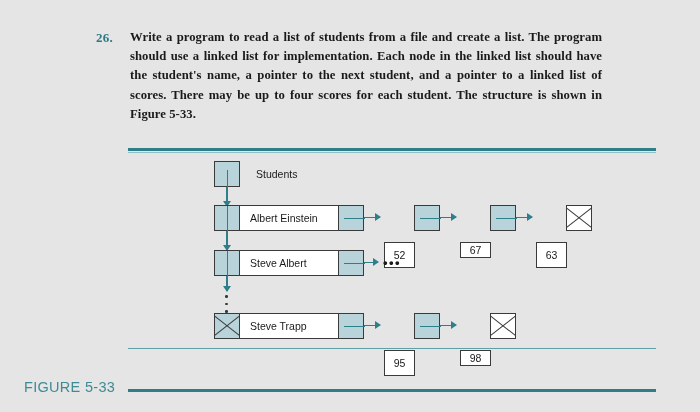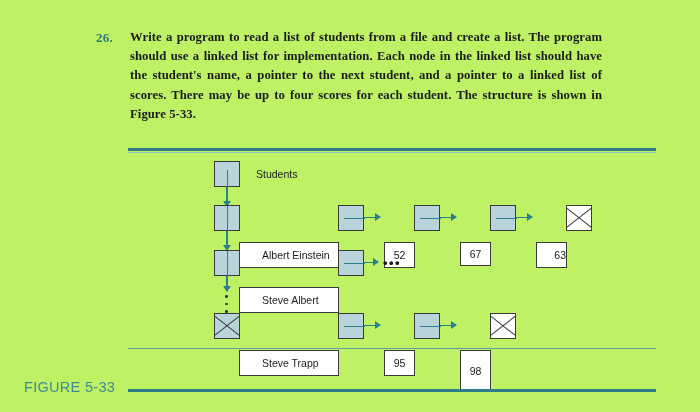--- a/index.html
+++ b/index.html
@@ -6,21 +6,21 @@
   html, body {
     margin: 0; padding: 0;
     width: 700px; height: 412px;
     background: #ffffff;
     font-family: "Liberation Serif", serif;
     overflow: hidden;
   }
   #page {
     position: relative;
     width: 700px; height: 412px;
-    background: #bef264;
+    background: #e5e5e5;
   }
 
   
   #problem {
     position: absolute;
     left: 96px; top: 28px; width: 506px;
   }
   #problem-number {
     position: absolute;
     left: 0; top: 2px;
@@ -72,22 +72,21 @@
   
   .cell {
     position: absolute;
     border: 1.3px solid #3a3a3a;
     background: #b8d4da;
   }
   .cell.name {
     background: #ffffff;
     display: flex;
     align-items: center;
-    padding-left: 22px;
-    margin-top: 37px;
+    padding-left: 10px;
   }
   .cell-label {
     font-family: "Liberation Sans", sans-serif;
     font-size: 10.5px;
     color: #1a1a1a;
     line-height: 1;
     white-space: nowrap;
   }
   .cell.value {
     background: #ffffff;
@@ -255,31 +254,31 @@
     <div class="cell value" style="left:384px; top:205px; width:31px; height:26px;">
       <span class="cell-label">52</span>
     </div>
     <div class="cell" style="left:414px; top:205px; width:26px; height:26px;">
       <div class="stub-h" style="left:5px; top:11.5px; width:21px;"></div>
     </div>
     <div class="arrow-h" style="left:440px; top:216.5px; width:16px;">
         <span class="head"></span>
       </div>
 
-    <div class="cell value" style="left:460px; top:205px; width:31px; height:24px;">
+    <div class="cell value" style="left:460px; top:205px; width:31px; height:16px;">
       <span class="cell-label">67</span>
     </div>
     <div class="cell" style="left:490px; top:205px; width:26px; height:26px;">
       <div class="stub-h" style="left:5px; top:11.5px; width:21px;"></div>
     </div>
     <div class="arrow-h" style="left:516px; top:216.5px; width:16px;">
         <span class="head"></span>
       </div>
 
-    <div class="cell value" style="left:536px; top:205px; width:31px; height:26px;justify-content:flex-end;">
+    <div class="cell value" style="left:536px; top:205px; width:31px; height:26px;">
       <span class="cell-label">63</span>
     </div>
     <div class="cell nullx" style="left:566px; top:205px; width:26px; height:26px; background:#ffffff;"></div>
 
     <div class="arrow-v" style="left:226.3px; top:231px; height:19px;">
         <span class="head"></span>
       </div>
 
     <div class="cell" style="left:214px; top:250px; width:26px; height:26px;">
       <div class="stub-v" style="left:11.5px; top:0px; height:26px;"></div>
@@ -319,21 +318,21 @@
     <div class="cell value" style="left:384px; top:313px; width:31px; height:26px;">
       <span class="cell-label">95</span>
     </div>
     <div class="cell" style="left:414px; top:313px; width:26px; height:26px;">
       <div class="stub-h" style="left:5px; top:11.5px; width:21px;"></div>
     </div>
     <div class="arrow-h" style="left:440px; top:324.5px; width:16px;">
         <span class="head"></span>
       </div>
 
-    <div class="cell value" style="left:460px; top:313px; width:31px; height:42px;text-align:right;">
+    <div class="cell value" style="left:460px; top:313px; width:31px; height:16px;text-align:right;">
       <span class="cell-label">98</span>
     </div>
     <div class="cell nullx" style="left:490px; top:313px; width:26px; height:26px; background:#ffffff;"></div>
 
     <div class="rule" id="rule-cap-thin"></div>
     <div class="rule" id="rule-cap-thick"></div>
 
     <div id="caption">
       <span id="caption-figlabel">FIGURE 5-33</span>
     </div>

